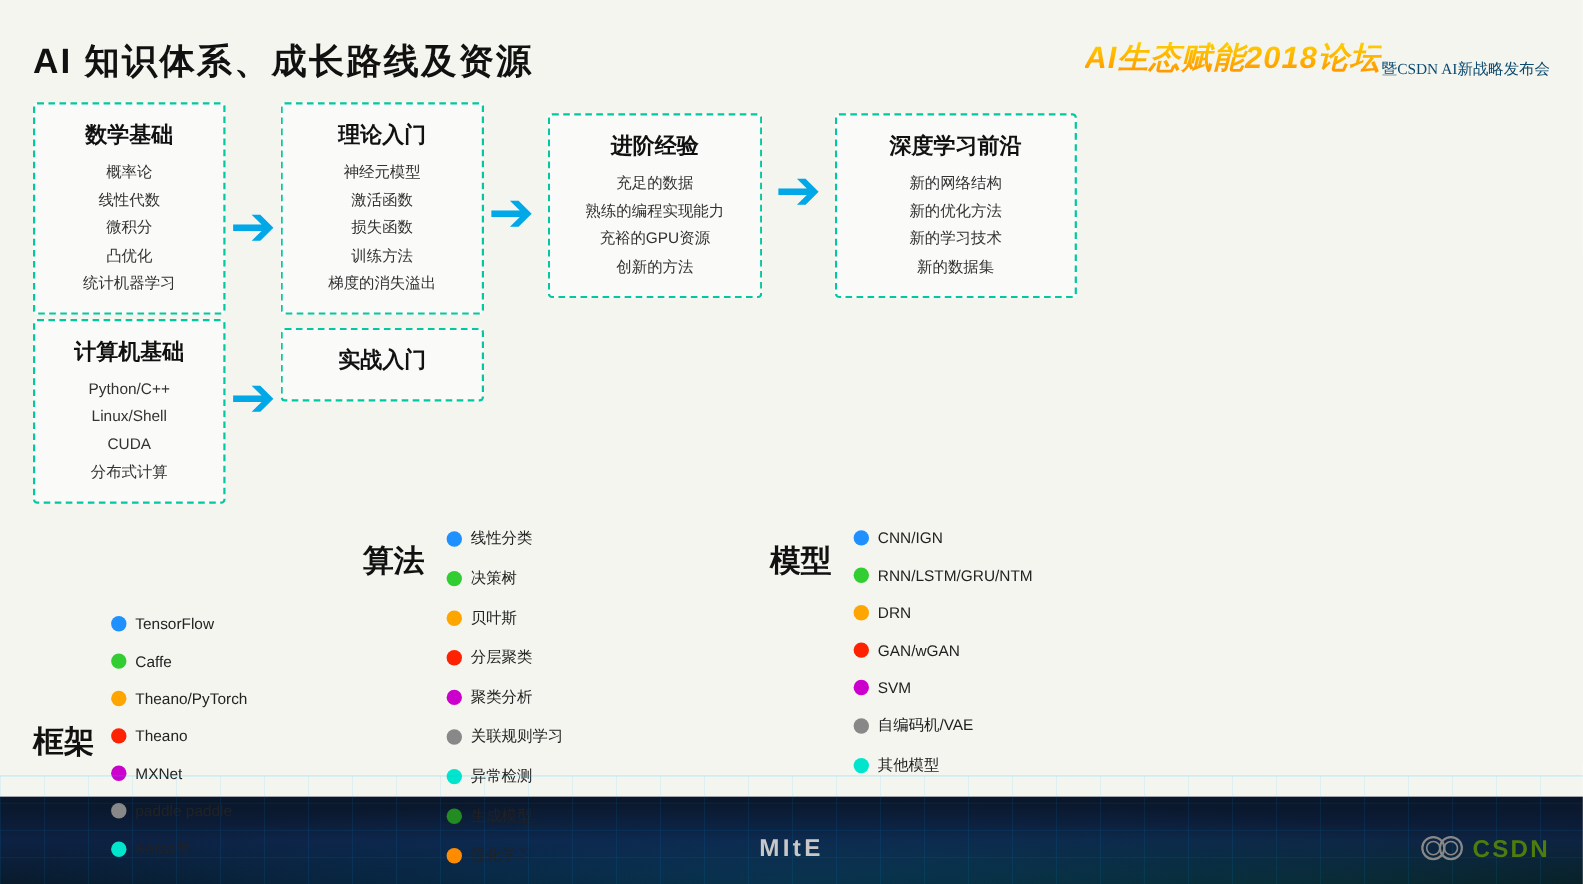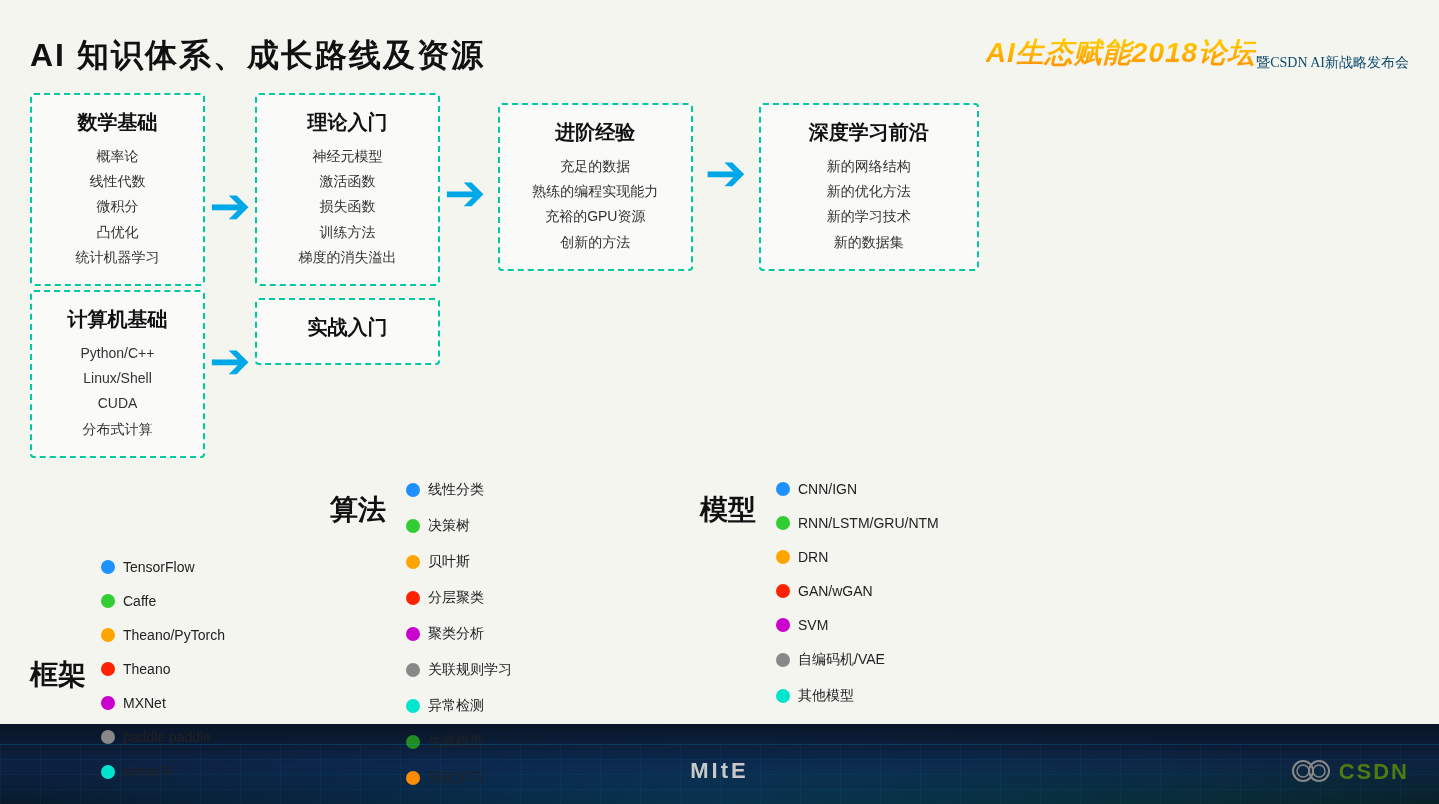--- a/index.html
+++ b/index.html
@@ -505,21 +505,21 @@
           <div class="dot" style="background:#00e5cc;"></div>
           <span>其他模型</span>
         </div>
       </div>
     </div>
 
   </div>
 
 </div>
 
-<div style="position:absolute;bottom:0;left:0;right:0;height:60px;z-index:3;display:flex;align-items:center;justify-content:space-between;padding:0 30px;">
+<div style="position:absolute;bottom:0;left:0;right:0;height:99px;z-index:3;display:flex;align-items:center;justify-content:space-between;padding:0 30px;">
 
   <svg style="position:absolute;top:0;left:0;width:100%;height:100%;opacity:0.3;" viewBox="0 0 1439 80" preserveAspectRatio="none">
     <defs>
       <pattern id="grid" width="40" height="20" patternUnits="userSpaceOnUse">
         <path d="M 40 0 L 0 0 0 20" fill="none" stroke="#00aaff" stroke-width="0.5"></path>
       </pattern>
     </defs>
     <rect width="1439" height="80" fill="url(#grid)"></rect>
     <line x1="0" y1="0" x2="1439" y2="0" stroke="#00ccff" stroke-width="1"></line>
   </svg>

